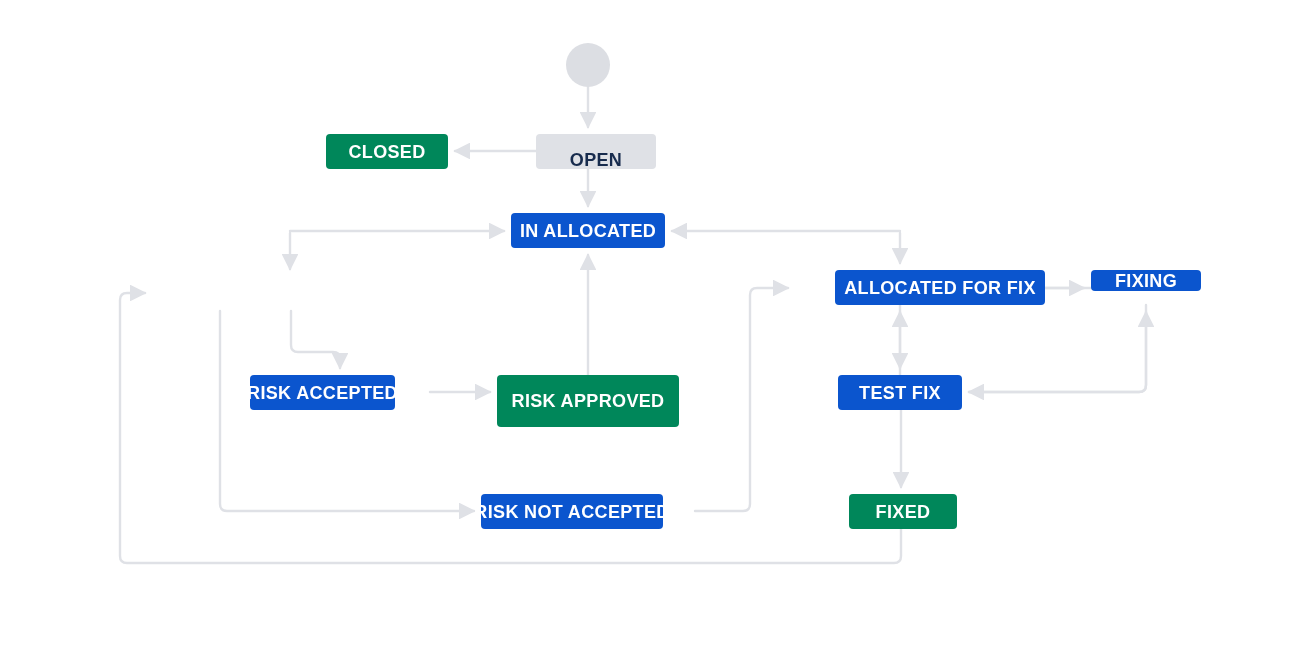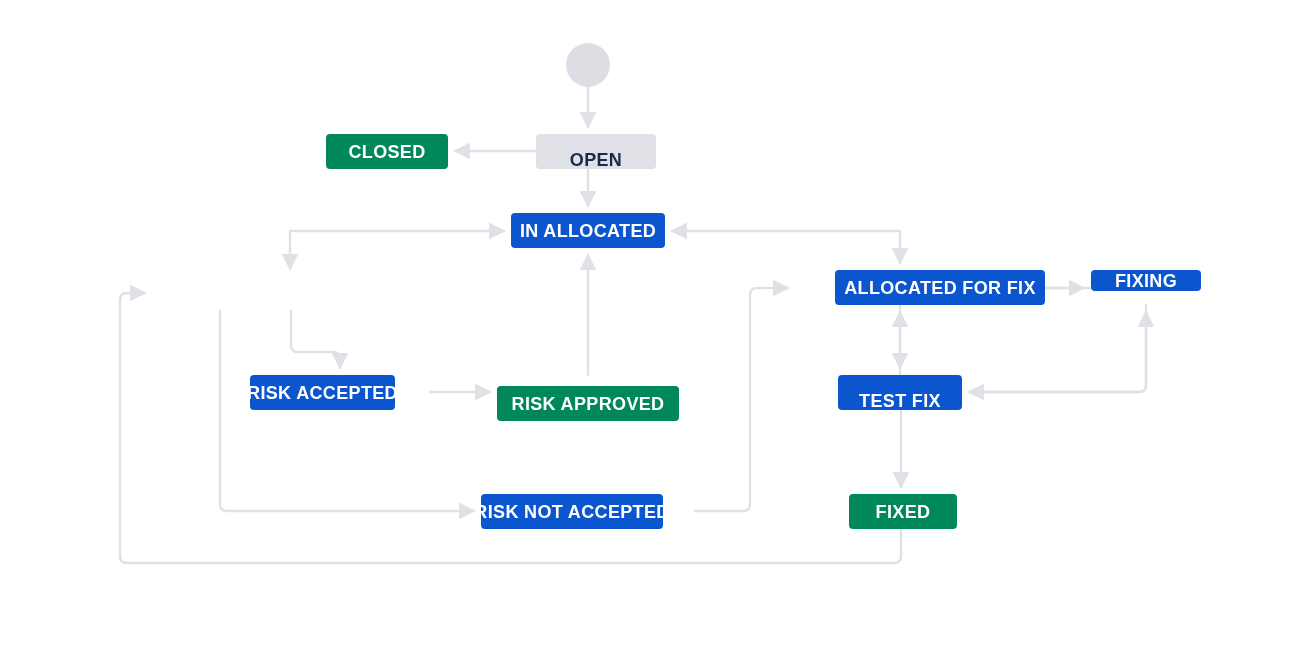--- a/index.html
+++ b/index.html
@@ -112,32 +112,32 @@
     </div>
   <div class="node node-green" style="left: 326px; top: 134px; width: 122px; height: 35px;">
       <span class="node-label">CLOSED</span>
     </div>
   <div class="node node-blue" style="left: 511px; top: 213px; width: 154px; height: 35px;">
       <span class="node-label">IN ALLOCATED</span>
     </div>
   <div class="node node-blue" style="left: 250px; top: 375px; width: 145px; height: 35px;">
       <span class="node-label">RISK ACCEPTED</span>
     </div>
-  <div class="node node-green" style="left: 497px; top: 375px; width: 182px; height: 35px; margin-top: 11px;">
+  <div class="node node-green" style="left: 497px; top: 375px; width: 182px; height: 52px;">
       <span class="node-label">RISK APPROVED</span>
     </div>
   <div class="node node-blue" style="left: 481px; top: 494px; width: 182px; height: 35px;">
       <span class="node-label">RISK NOT ACCEPTED</span>
     </div>
   <div class="node node-blue" style="left: 795px; top: 270px; width: 210px; height: 35px; margin-left: 40px;">
       <span class="node-label">ALLOCATED FOR FIX</span>
     </div>
   <div class="node node-blue" style="left: 1091px; top: 270px; width: 110px; height: 21px;">
       <span class="node-label">FIXING</span>
     </div>
-  <div class="node node-blue" style="left: 838px; top: 375px; width: 124px; height: 35px; align-items: flex-end;">
+  <div class="node node-blue" style="left: 838px; top: 375px; width: 124px; height: 35px;">
       <span class="node-label">TEST FIX</span>
     </div>
   <div class="node node-green" style="left: 849px; top: 494px; width: 108px; height: 35px;">
       <span class="node-label">FIXED</span>
     </div>
 
 </div>
 
 </body></html>

